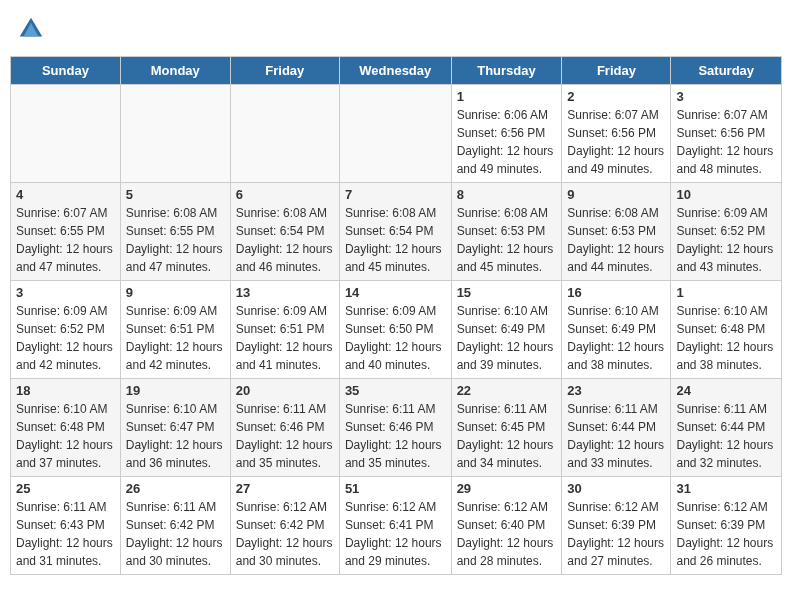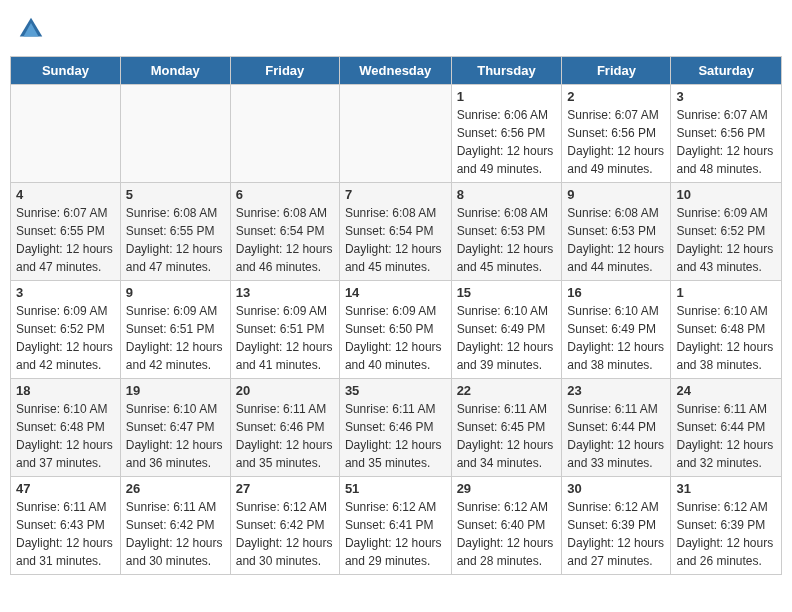--- a/index.html
+++ b/index.html
@@ -233,21 +233,21 @@
           <span class="day-number">23</span>
           <div class="day-info">Sunrise: 6:11 AM<br>Sunset: 6:44 PM<br>Daylight: 12 hours and 33 minutes.</div>
         </td>
         <td>
           <span class="day-number">24</span>
           <div class="day-info">Sunrise: 6:11 AM<br>Sunset: 6:44 PM<br>Daylight: 12 hours and 32 minutes.</div>
         </td>
       </tr>
       <tr class="row-bg-white">
         <td>
-          <span class="day-number">47</span>
+          <span class="day-number">25</span>
           <div class="day-info">Sunrise: 6:11 AM<br>Sunset: 6:43 PM<br>Daylight: 12 hours and 31 minutes.</div>
         </td>
         <td>
           <span class="day-number">26</span>
           <div class="day-info">Sunrise: 6:11 AM<br>Sunset: 6:42 PM<br>Daylight: 12 hours and 30 minutes.</div>
         </td>
         <td>
           <span class="day-number">27</span>
           <div class="day-info">Sunrise: 6:12 AM<br>Sunset: 6:42 PM<br>Daylight: 12 hours and 30 minutes.</div>
         </td>

